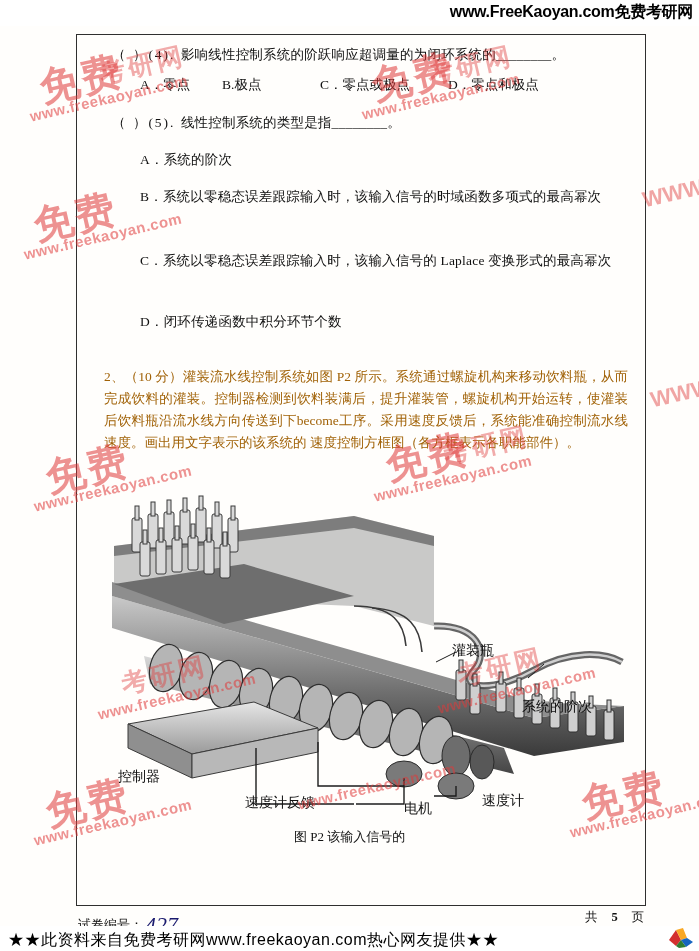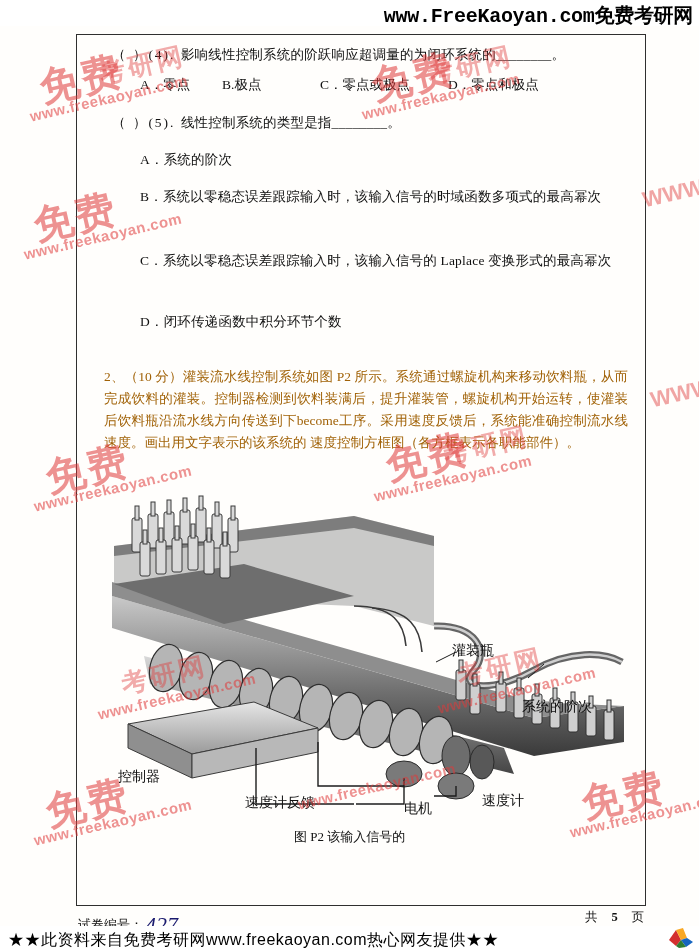--- a/index.html
+++ b/index.html
@@ -27,23 +27,23 @@
     position: absolute;
     top: 0; left: 0;
     width: 699px;
     height: 26px;
     background: #ffffff;
   }
   .top-banner-text {
     position: absolute;
     right: 6px;
     top: 2px;
-    font-family: Liberation Mono, monospace;
-    font-weight: bold;
-    font-size: 20px;
+    font-family: Liberation Sans, sans-serif;
+    font-weight: bold;
+    font-size: 16px;
     color: #000000;
     letter-spacing: -0.3px;
   }
 
   
   .sheet {
     position: absolute;
     top: 26px;
     left: 0;
     width: 699px;

